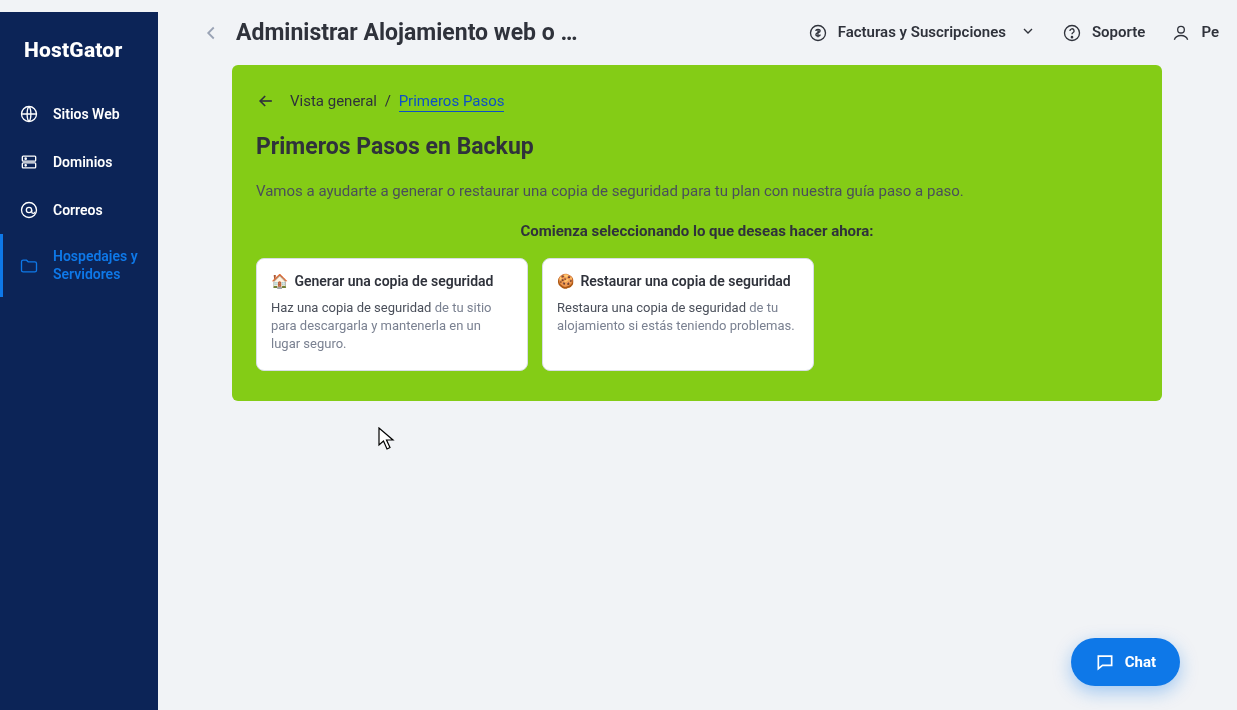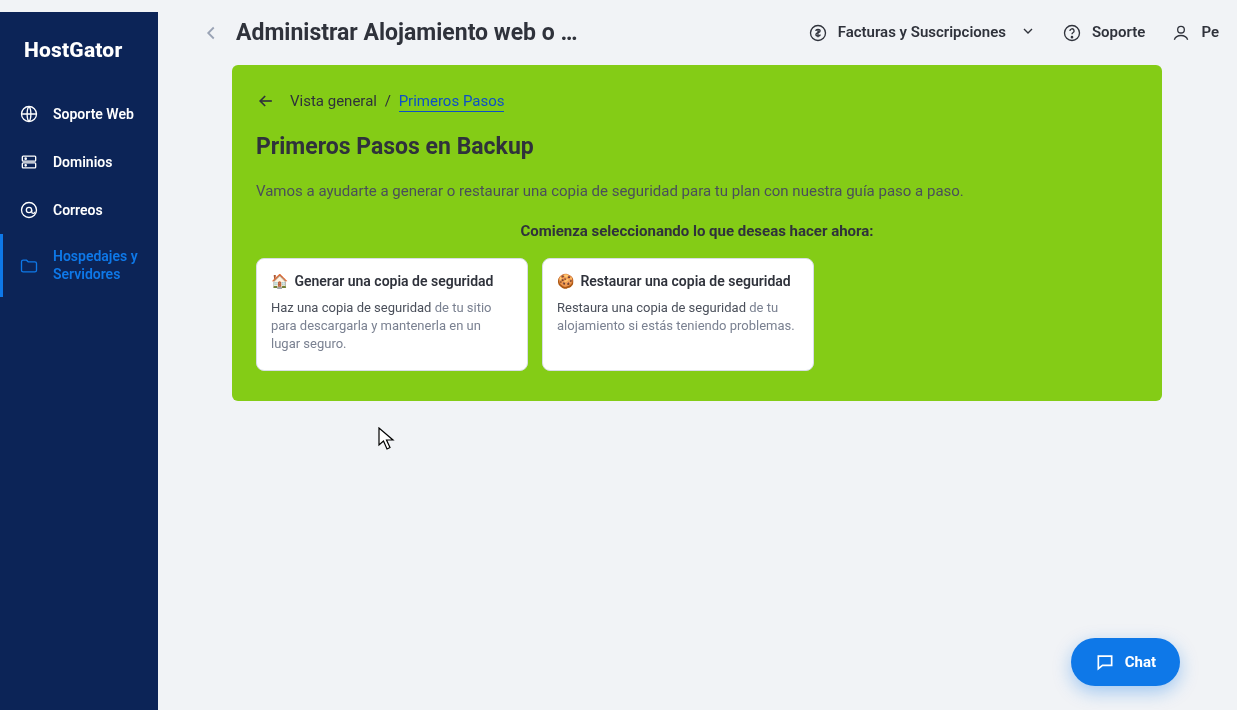--- a/index.html
+++ b/index.html
@@ -178,21 +178,21 @@
 <div class="sidebar">
   <div class="logo">HostGator</div>
   <div class="nav">
     <div class="nav-item">
       <span class="icon">
         <svg width="20" height="20" viewBox="0 0 24 24" fill="none" stroke="#ffffff" stroke-width="1.6">
             <circle cx="12" cy="12" r="9"></circle>
             <path d="M3 12h18M12 3c3 3 3 15 0 18M12 3c-3 3-3 15 0 18"></path>
           </svg>
       </span>
-      <span class="label">Soporte Web</span>
+      <span class="label">Sitios Web</span>
     </div>
     <div class="nav-item">
       <span class="icon">
         <svg width="20" height="20" viewBox="0 0 24 24" fill="none" stroke="#ffffff" stroke-width="1.6">
             <rect x="4" y="5" width="16" height="6" rx="1"></rect>
             <rect x="4" y="13" width="16" height="6" rx="1"></rect>
             <circle cx="8" cy="8" r="0.8" fill="#ffffff"></circle>
             <circle cx="8" cy="16" r="0.8" fill="#ffffff"></circle>
           </svg>
       </span>

